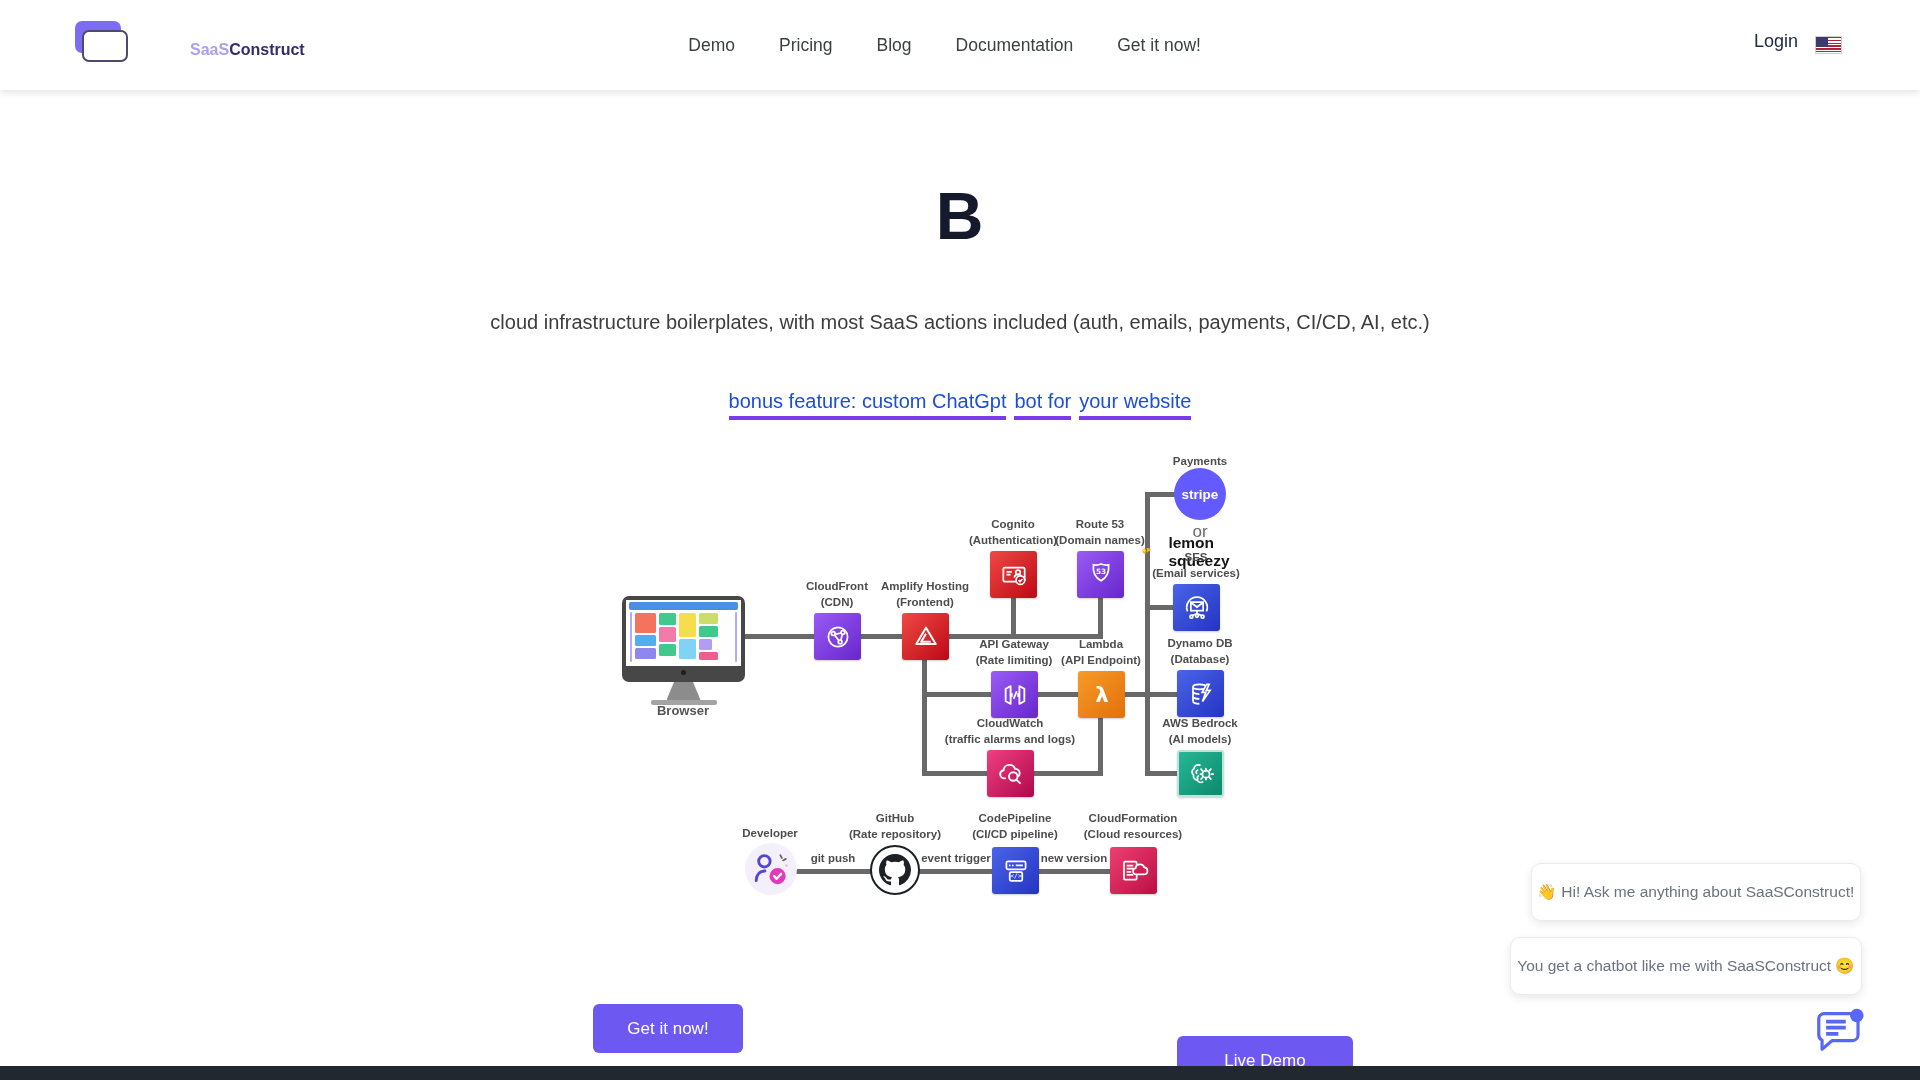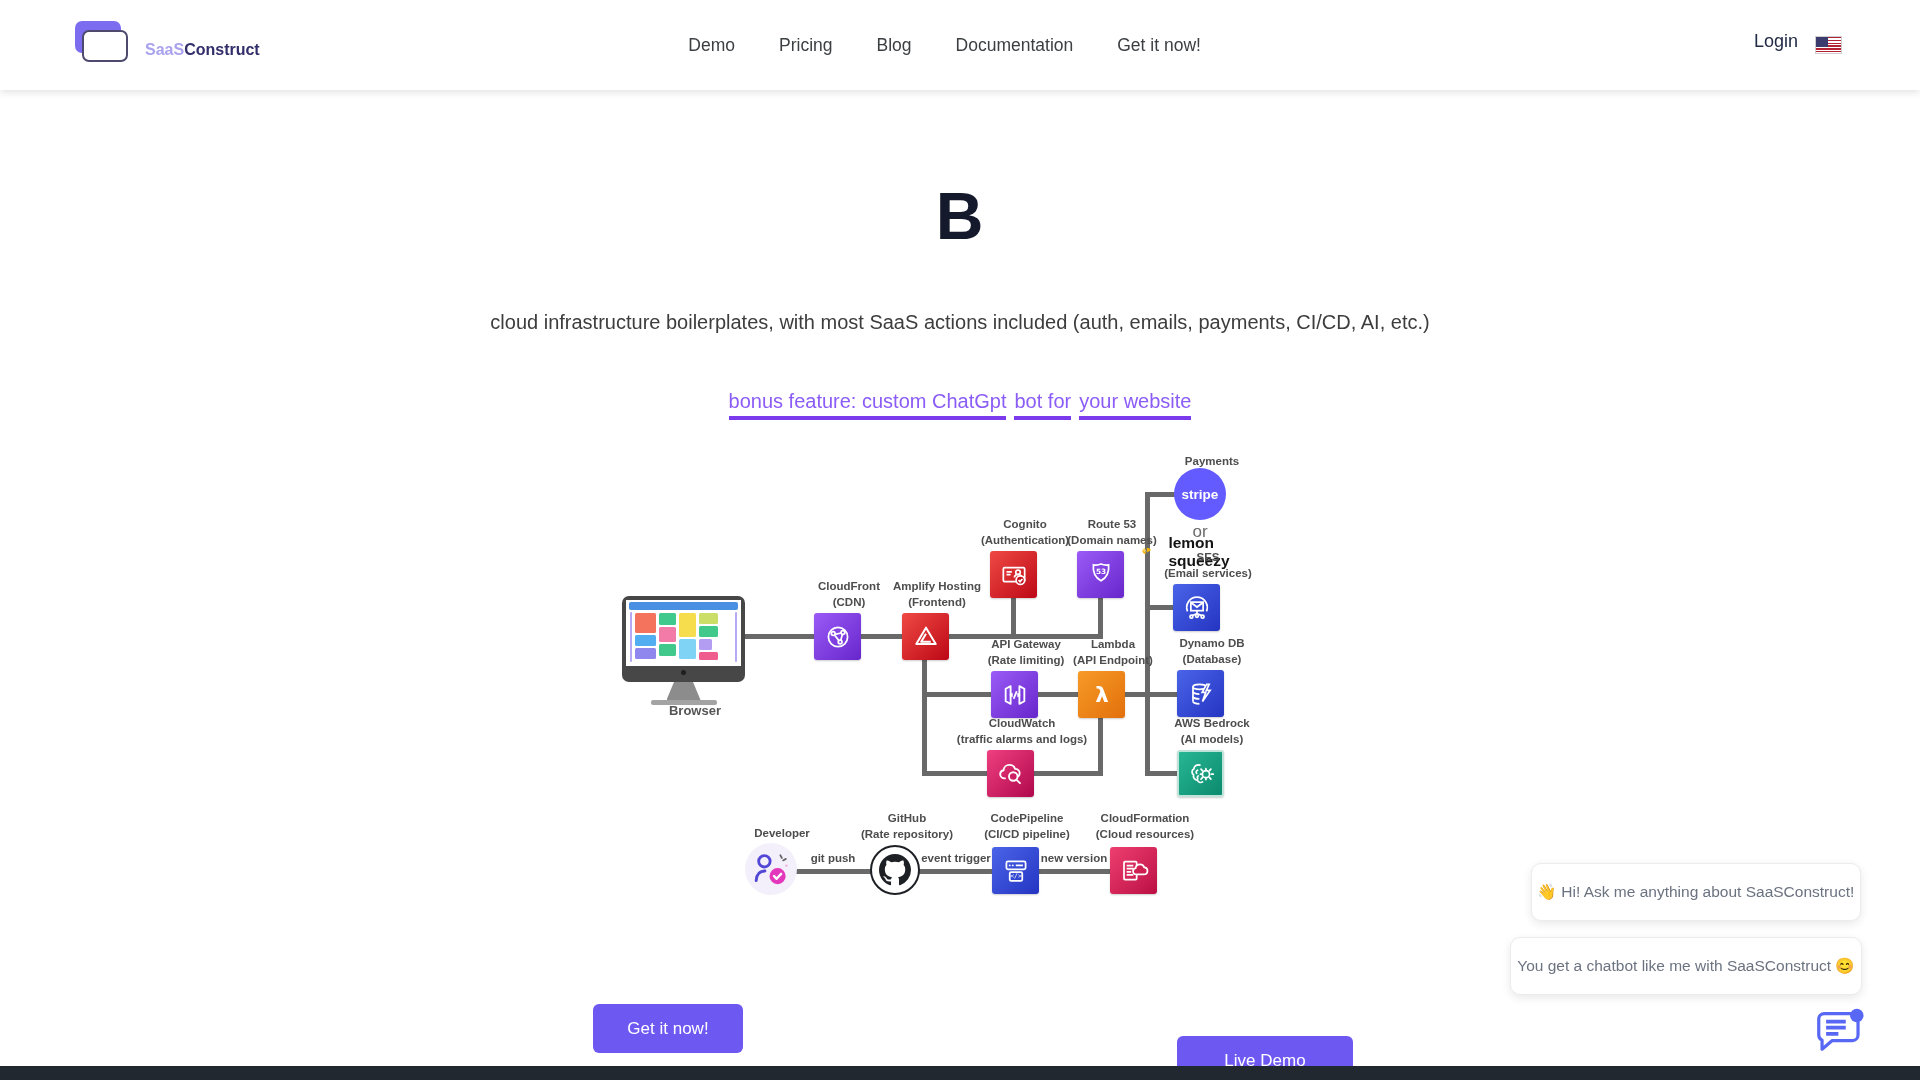--- a/index.html
+++ b/index.html
@@ -3,21 +3,21 @@
 <meta charset="utf-8">
 <style>
   * { margin:0; padding:0; box-sizing:border-box; }
   html,body { width:1920px; height:1080px; overflow:hidden; background:#ffffff;
               font-family:"Liberation Sans", sans-serif; }
   .page { position:relative; width:1920px; height:1080px; background:#fff; }
 
   
   .header { position:absolute; left:0; top:0; width:1920px; height:90px; background:#fff;
             box-shadow:0 2px 8px rgba(0,0,0,.12); z-index:30; }
-  .logo { position:absolute; left:75px; top:17px; display:flex; align-items:center; cursor:pointer; }
+  .logo { position:absolute; left:75px; top:17px; display:flex; align-items:center; cursor:pointer;gap:45px; }
   .logo-mark { position:relative; width:62px; height:52px; }
   .logo-back { position:absolute; left:0; top:4px; width:46px; height:32px; border-radius:7px; background:#7b6cf0; }
   .logo-front { position:absolute; left:7px; top:13px; width:46px; height:32px; border-radius:7px;
                 background:#fff; border:2px solid #4d4a6d; }
   .logo-text { margin-left:8px; font-size:16px; font-weight:700; margin-top:14px; }
   .logo-text .lt1 { color:#a9a2ef; }
   .logo-text .lt2 { color:#312e6b; }
   .nav { position:absolute; left:50%; top:0; transform:translateX(-53%); height:90px;
          display:flex; align-items:center; gap:44px; }
   .nav-item { font-size:17.5px; color:#3c4043; cursor:pointer; white-space:nowrap; }
@@ -25,28 +25,28 @@
   .flag { position:absolute; right:78px; top:36px; width:27px; height:18px; cursor:pointer;
           background:repeating-linear-gradient(180deg,#b22234 0 1.4px,#fff 1.4px 2.8px); border:.5px solid #cfcfcf; }
   .flag:before { content:""; position:absolute; left:0; top:0; width:12px; height:9.5px; background:#3c3b6e; }
 
   
   .hero-letter { position:absolute; left:0; top:178px; width:100%; text-align:center;
                  font-size:66px; font-weight:800; color:#141a2b; letter-spacing:1px; }
   .hero-desc { position:absolute; left:0; top:307px; width:100%; text-align:center;
                font-size:20px; color:#3d3d3d; line-height:30px; }
   .hero-bonus { position:absolute; left:0; top:390px; width:100%; text-align:center;
-                font-size:20px; color:#8b5cf6; font-weight:500; }
+                font-size:20px; color:#1d4ed8; font-weight:500; }
   .hero-bonus span { display:inline-block; border-bottom:4px solid #7c3aed; padding-bottom:3px; margin:0 4px; }
 
   
   .diagram { position:absolute; left:600px; top:450px; width:720px; height:470px; }
   .edge { position:absolute; background:#696969; }
   .nlabel { position:absolute; transform:translateX(-50%); text-align:center; font-size:11.5px;
-            font-weight:700; color:#4d4d4d; line-height:1.4; white-space:nowrap;margin-left:12px; }
+            font-weight:700; color:#4d4d4d; line-height:1.4; white-space:nowrap; }
   .edge-label { position:absolute; transform:translateX(-50%); font-size:11.5px; font-weight:700;
                 color:#4d4d4d; white-space:nowrap; }
   .awsbox { position:absolute; width:47px; height:47px; border-radius:3px; display:flex;
             align-items:center; justify-content:center; box-shadow:0 1px 2px rgba(0,0,0,.2); }
   .grad-red    { background:linear-gradient(135deg,#ef4a44,#bd0816); }
   .grad-purple { background:linear-gradient(135deg,#9a5bf7,#6726cb); }
   .grad-orange { background:linear-gradient(135deg,#f79b27,#e2700c); }
   .grad-blue   { background:linear-gradient(135deg,#4a64e8,#2434c2); }
   .grad-teal   { background:linear-gradient(135deg,#27b795,#0c8a6d); }
   .grad-pink   { background:linear-gradient(135deg,#ef4080,#b0084d); }

